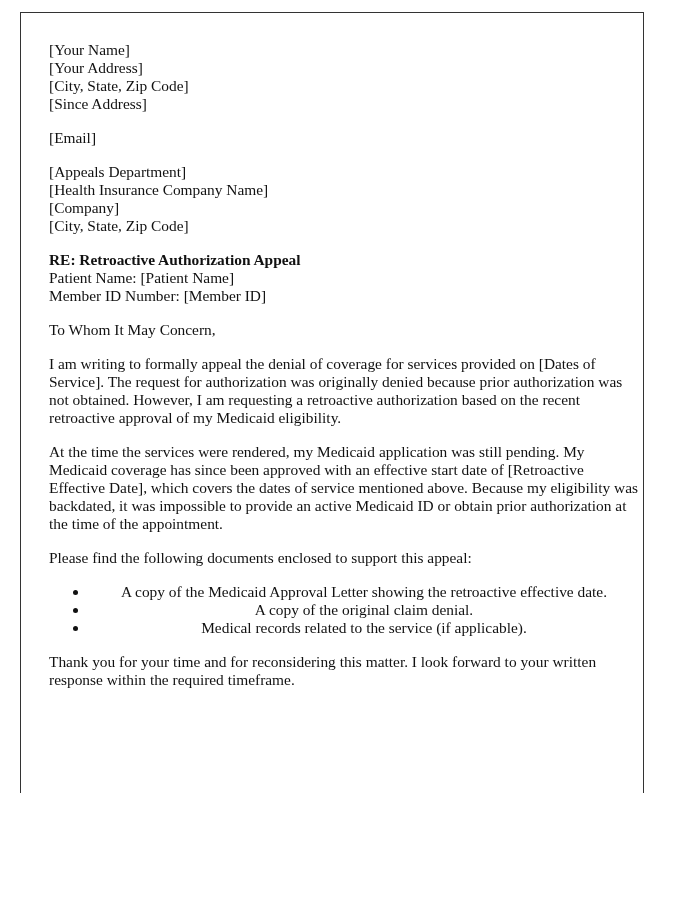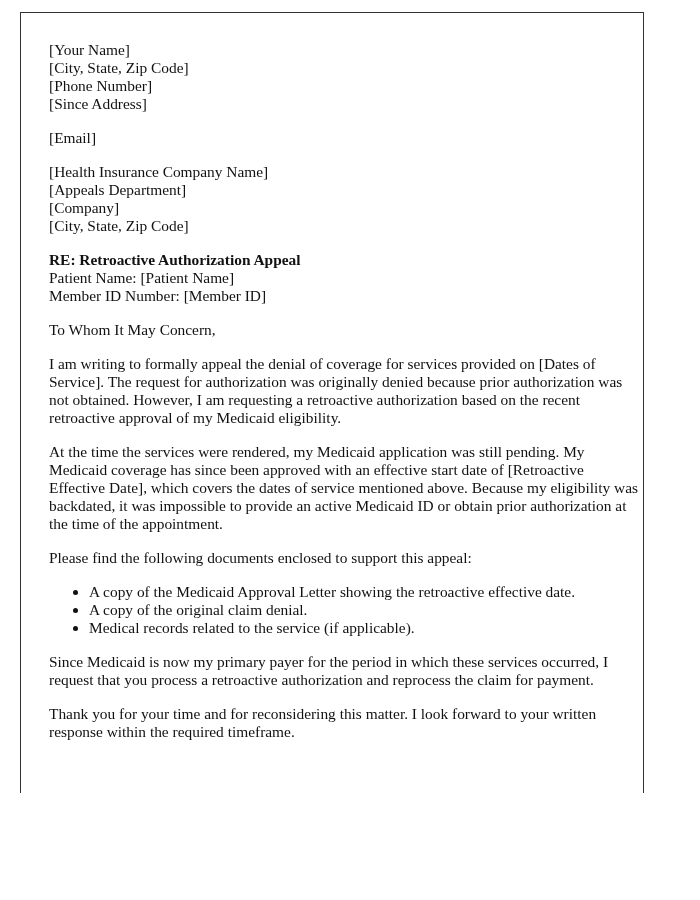--- a/index.html
+++ b/index.html
@@ -35,43 +35,44 @@
       font-size: 15.4px;
       line-height: 18px;
     }
     .block { margin: 0 0 16px 0; }
     .line { display: block; white-space: nowrap; }
     .re-title { font-weight: bold; }
     p { margin: 0 0 16px 0; }
     ul {
       margin: 0 0 16px 0;
       padding-left: 40px;
+      text-align: center;
     }
     ul li { margin: 0; }
   </style>
 </head>
 <body>
 
 <div class="page">
   <div class="content">
 
     <div class="block">
       <span class="line">[Your Name]</span>
+      <span class="line">[Your Address]</span>
       <span class="line">[City, State, Zip Code]</span>
-      <span class="line">[Phone Number]</span>
       <span class="line">[Since Address]</span>
     </div>
 
     <div class="block">
       <span class="line">[Email]</span>
     </div>
 
     <div class="block">
+      <span class="line">[Appeals Department]</span>
       <span class="line">[Health Insurance Company Name]</span>
-      <span class="line">[Appeals Department]</span>
       <span class="line">[Company]</span>
       <span class="line">[City, State, Zip Code]</span>
     </div>
 
     <div class="block">
       <span class="line re-title">RE: Retroactive Authorization Appeal</span>
       <span class="line">Patient Name: [Patient Name]</span>
       <span class="line">Member ID Number: [Member ID]</span>
     </div>
 
@@ -80,17 +81,16 @@
     <p>I am writing to formally appeal the denial of coverage for services provided on [Dates of Service]. The request for authorization was originally denied because prior authorization was not obtained. However, I am requesting a retroactive authorization based on the recent retroactive approval of my Medicaid eligibility.</p>
     <p>At the time the services were rendered, my Medicaid application was still pending. My Medicaid coverage has since been approved with an effective start date of [Retroactive Effective Date], which covers the dates of service mentioned above. Because my eligibility was backdated, it was impossible to provide an active Medicaid ID or obtain prior authorization at the time of the appointment.</p>
     <p>Please find the following documents enclosed to support this appeal:</p>
 
     <ul>
       <li>A copy of the Medicaid Approval Letter showing the retroactive effective date.</li>
       <li>A copy of the original claim denial.</li>
       <li>Medical records related to the service (if applicable).</li>
     </ul>
 
-    <p>Since Medicaid is now my primary payer for the period in which these services occurred, I request that you process a retroactive authorization and reprocess the claim for payment.</p>
     <p>Thank you for your time and for reconsidering this matter. I look forward to your written response within the required timeframe.</p>
 
   </div>
 </div>
 
 </body></html>

